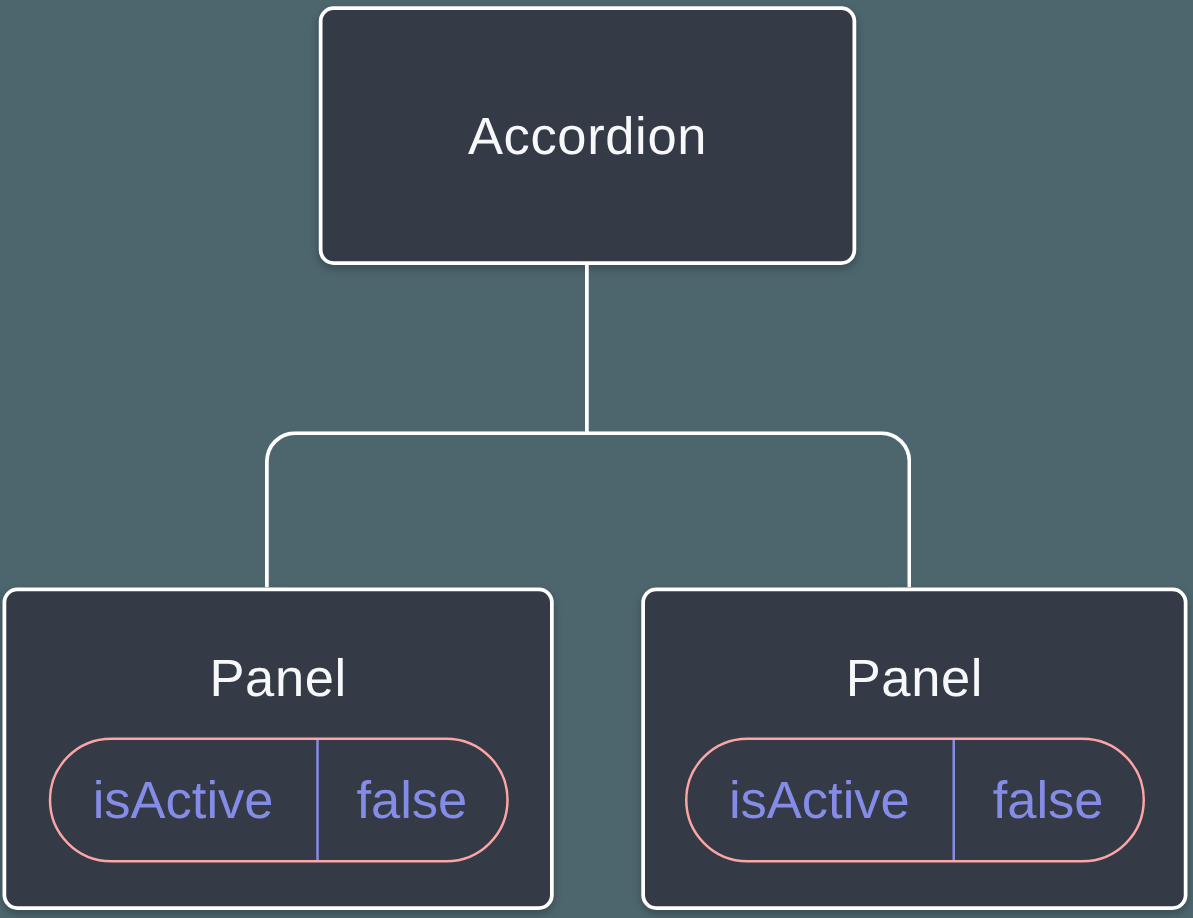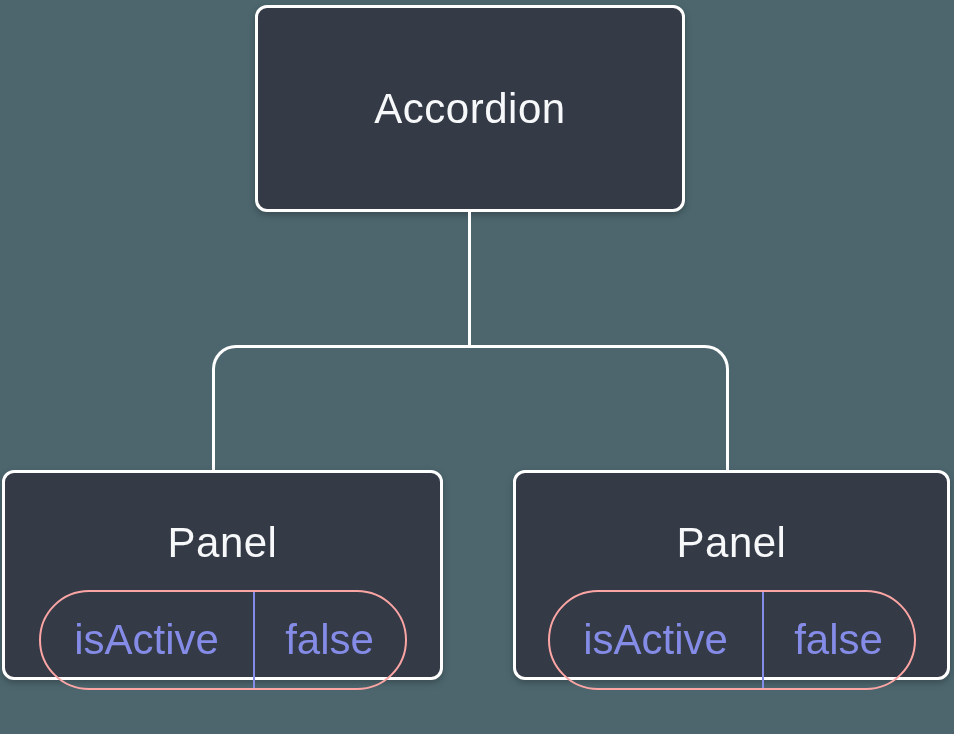--- a/index.html
+++ b/index.html
@@ -39,21 +39,21 @@
     justify-content: center;
   }
   .node-root .node-label {
     font-size: 42px;
     font-weight: 500;
     color: #f7f8fa;
     letter-spacing: 0.5px;
   }
   .node-panel {
     top: 470px;
-    height: 210px;
+    height: 258px;
   }
   .node-panel-left {
     left: 2px;
     width: 441px;
   }
   .node-panel-right {
     left: 513px;
     width: 437px;
   }
   .node-panel .node-label {

